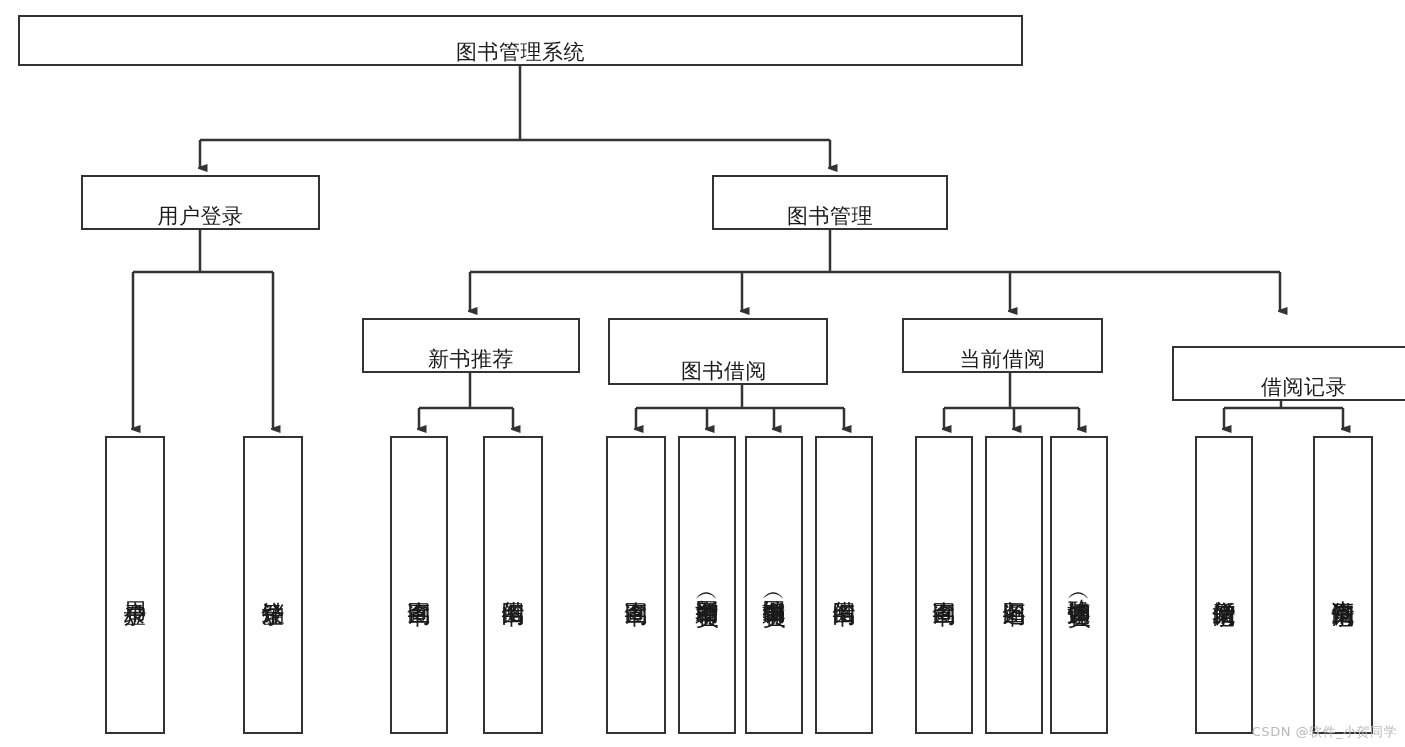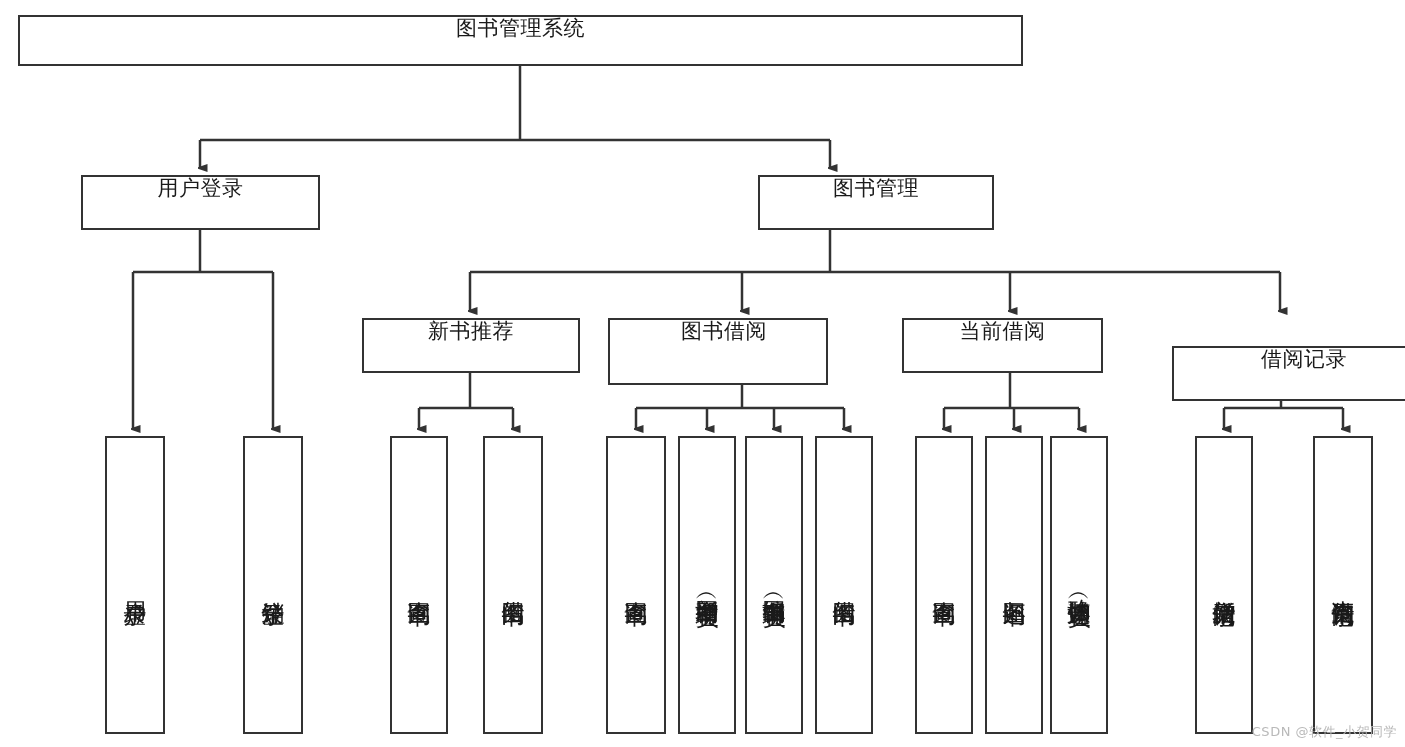--- a/index.html
+++ b/index.html
@@ -24,21 +24,21 @@
     width: 1405px;
     height: 747px;
     pointer-events: none;
   }
   .node {
     position: absolute;
     box-sizing: border-box;
     background: #ffffff;
     border: 2.5px solid #333333;
     display: flex;
-    align-items: flex-start;
+    align-items: flex-end;
     justify-content: center;
     color: #1a1a1a;
   }
   .node .label-h {
     font-size: 21px;
     line-height: 1.1;
     letter-spacing: 0.5px;
     white-space: nowrap;
   }
   .node.vertical {
@@ -120,21 +120,21 @@
     </g>
   </svg>
 
   <div class="node" style="left:18px; top:15px; width:1005px; height:51px;">
     <span class="label-h">图书管理系统</span>
   </div>
 
   <div class="node" style="left:81px; top:175px; width:239px; height:55px;">
     <span class="label-h">用户登录</span>
   </div>
-  <div class="node" style="left:712px; top:175px; width:236px; height:55px;margin-left:46px;">
+  <div class="node" style="left:712px; top:175px; width:236px; height:55px;">
     <span class="label-h">图书管理</span>
   </div>
 
   <div class="node" style="left:362px; top:318px; width:218px; height:55px;">
     <span class="label-h">新书推荐</span>
   </div>
   <div class="node" style="left:608px; top:318px; width:220px; height:67px;padding-left:12px;">
     <span class="label-h">图书借阅</span>
   </div>
   <div class="node" style="left:902px; top:318px; width:201px; height:55px;">

